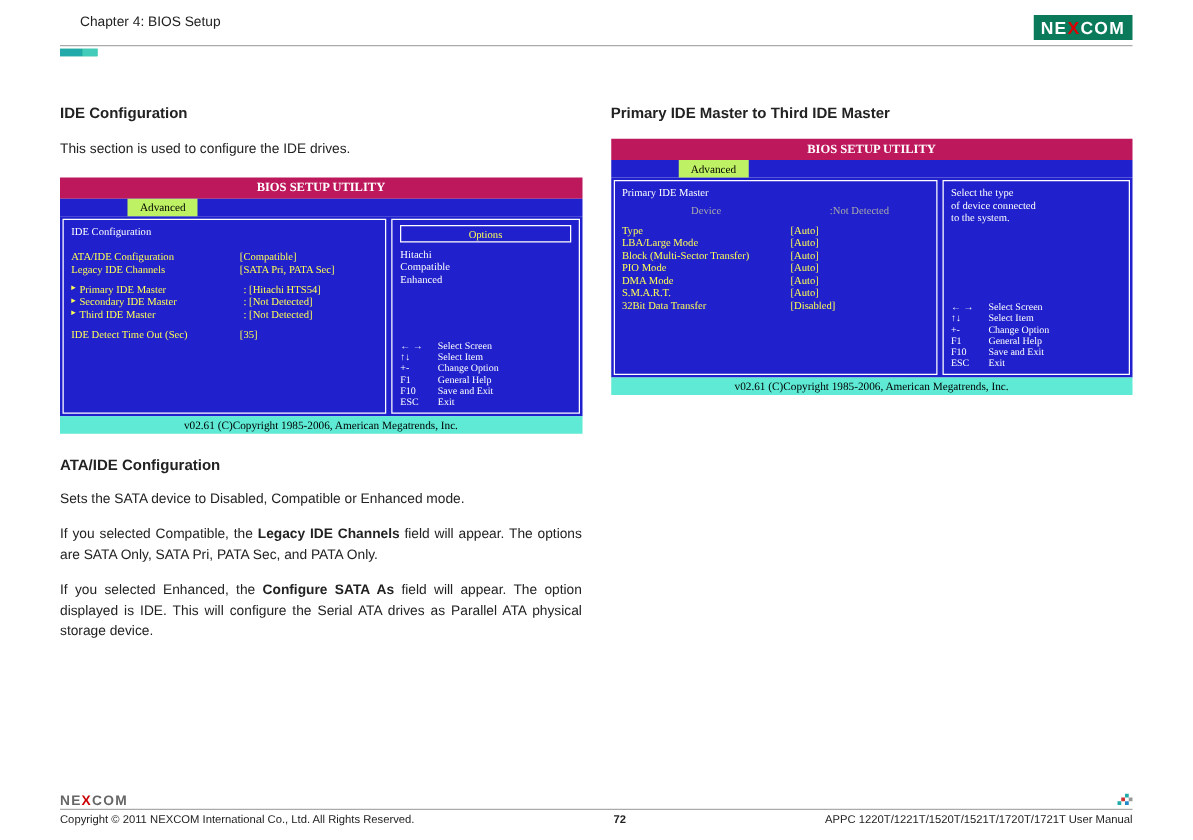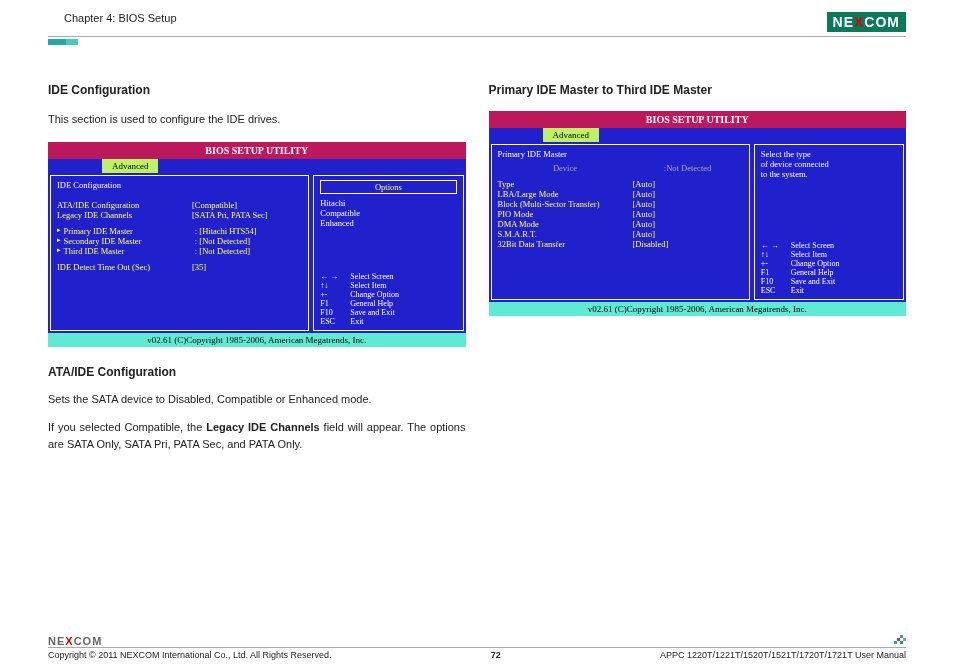--- a/index.html
+++ b/index.html
@@ -136,20 +136,21 @@
               </div>
           </div>
         </div>
       </div>
       <div class="bios-footer">v02.61 (C)Copyright 1985-2006, American Megatrends, Inc.</div>
     </div>
 
     <h3 class="section">ATA/IDE Configuration</h3>
     <p>Sets the SATA device to Disabled, Compatible or Enhanced mode.</p>
     <p><span>If you selected Compatible, the </span><strong>Legacy IDE Channels</strong><span> field will appear. The options are SATA Only, SATA Pri, PATA Sec, and PATA Only.</span></p>
+    <p><span>If you selected Enhanced, the </span><strong>Configure SATA As</strong><span> field will appear. The option displayed is IDE. This will configure the Serial ATA drives as Parallel ATA physical storage device.</span></p>
   </div>
 
   <div class="col">
     <h3>Primary IDE Master to Third IDE Master</h3>
 
     <div class="bios-box">
       <div class="bios-title">BIOS SETUP UTILITY</div>
       <div class="bios-tabs">
           <div class="spacer"></div>
           <div class="bios-tab">Advanced</div>

